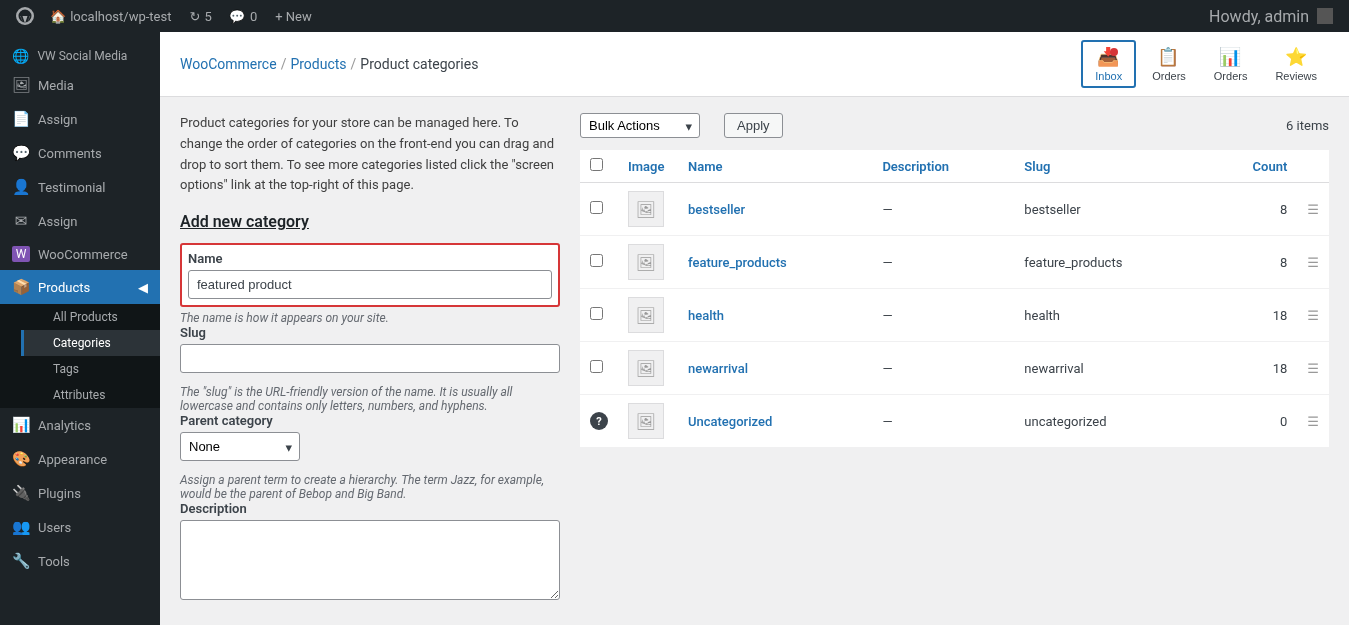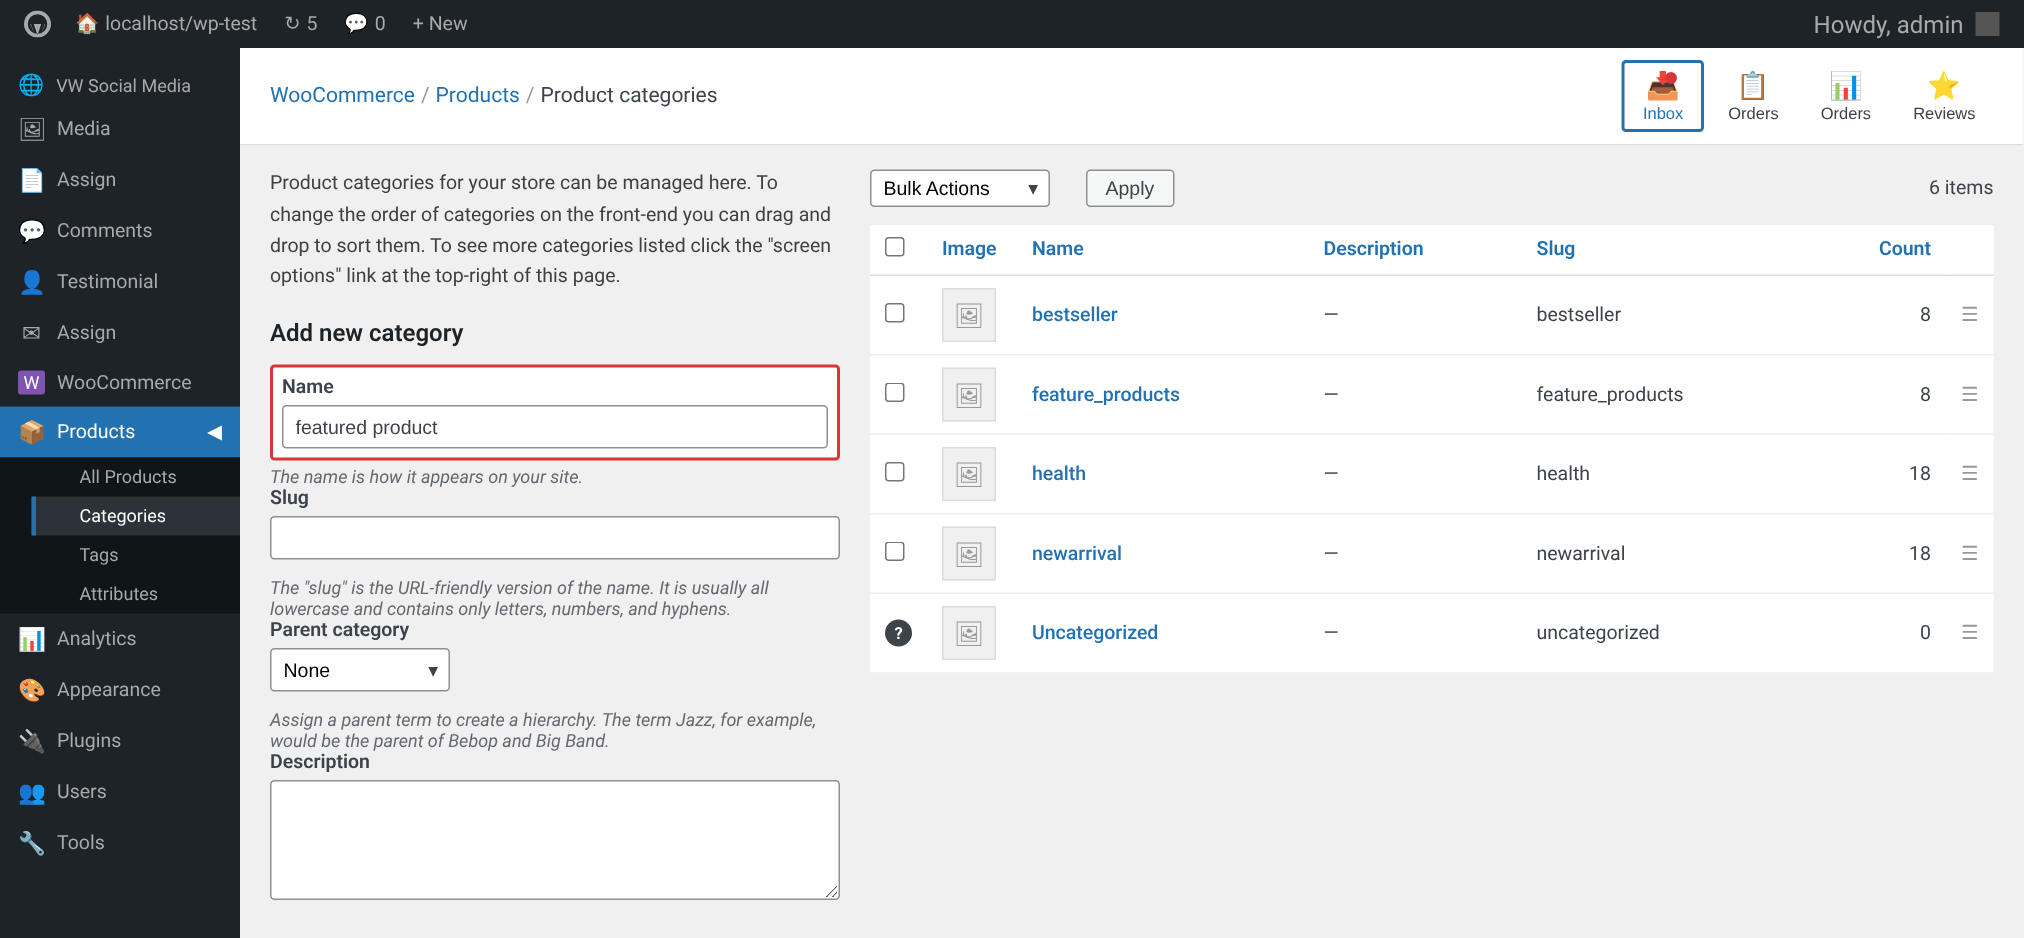--- a/index.html
+++ b/index.html
@@ -86,21 +86,21 @@
       background: none;
     }
     .toolbar-icon-btn.highlighted { border: 2px solid #2271b1; border-radius: 3px; color: #2271b1; }
 
     
     .page-body { display: flex; padding: 16px 20px; gap: 20px; }
 
     
     .form-panel { width: 380px; flex-shrink: 0; }
     .form-intro { font-size: 13px; color: #404040; line-height: 1.6; margin-bottom: 16px; }
-    .add-new-heading { font-size: 16px; font-weight: 600; color: #1d2327; margin-bottom: 12px; }
+    .add-new-heading { font-size: 16px; font-weight: 600; color: #1d2327; margin-bottom: 12px; text-decoration: underline; }
 
     .form-field { margin-bottom: 12px; }
     .form-label { display: block; font-weight: 600; margin-bottom: 4px; font-size: 13px; }
     .form-input {
       width: 100%;
       padding: 6px 8px;
       border: 1px solid #8c8f94;
       border-radius: 3px;
       font-size: 13px;
       color: #3c434a;

